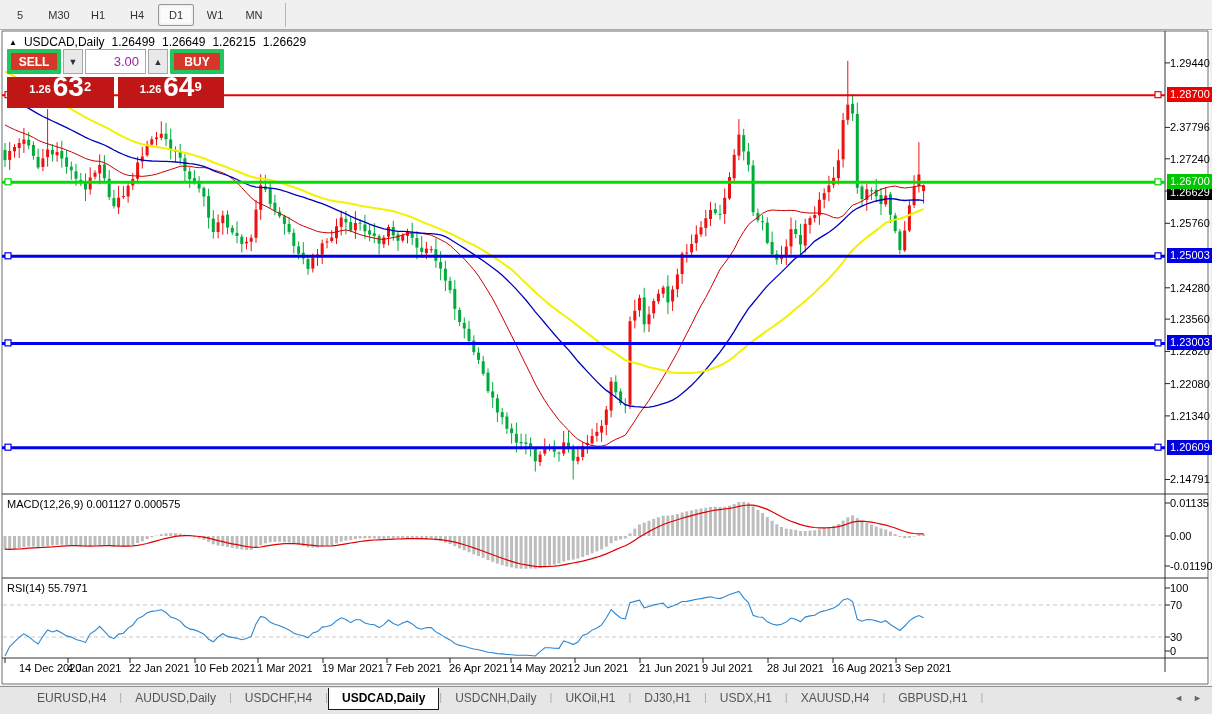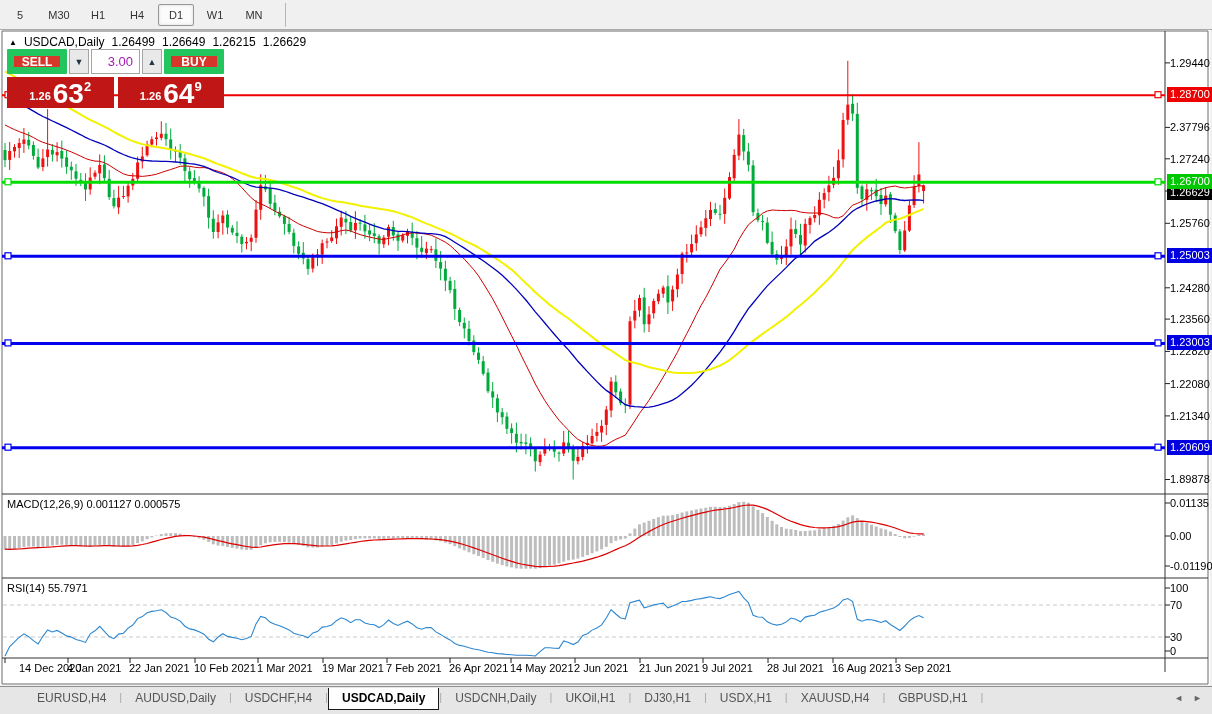--- a/index.html
+++ b/index.html
@@ -16,29 +16,29 @@
   
   #chart-window{position:absolute;left:0;top:30px;width:1210px;height:655px;background:#fff;z-index:1}
   #chart-svg{position:absolute;left:0;top:0;width:1212px;height:714px;z-index:3}
   
   #chart-title{position:absolute;left:9px;top:35px;z-index:5;display:flex;align-items:baseline;
                gap:7px;font-size:12px;color:#000;white-space:nowrap}
   #chart-title .tri{font-size:8px;position:relative;top:-1px}
   
   #trade-panel{position:absolute;left:7px;top:49px;width:217px;z-index:6}
   #tp-row1{display:flex;gap:2px;height:25px}
-  .tp-btn{background:#d5382b;border:7px solid #22c55e;color:#fff;font-size:12px;font-weight:bold;
+  .tp-btn{background:#d5382b;border:4px solid #22c55e;color:#fff;font-size:12px;font-weight:bold;
           display:flex;align-items:center;justify-content:center;flex:0 0 46px;border-radius:1px}
   .spin-btn{flex:0 0 18px;background:#e9e9e9;border:1px solid #a5a5a5;color:#234;
             display:flex;align-items:center;justify-content:center;font-size:9px}
   .vol-field{flex:1;border:1px solid #a5a5a5;background:#fff;font-size:13px;color:#a21caf;
              text-align:right;padding:0 6px 0 0;font-family:"Liberation Sans",sans-serif;min-width:0}
   #tp-row2{display:flex;gap:4px;margin-top:3px;height:31px}
   .px-box{flex:1;background:#c01616;display:flex;align-items:flex-end;justify-content:center;
-          padding-bottom:2px;color:#fff}
+          padding-bottom:9px;color:#fff}
   .px-small{font-size:11px;font-weight:bold;margin:0 2px 4px 0}
   .px-big{font-size:28px;font-weight:bold;line-height:24px}
   .px-sup{font-size:13px;font-weight:bold;align-self:flex-start;margin-top:2px}
   
   .ax-tick{position:absolute;left:4px;font-size:11px;color:#000;line-height:12px;white-space:nowrap}
   .ax-badge{position:absolute;left:1px;font-size:11px;color:#fff;line-height:13px;
             padding:1px 3px;white-space:nowrap}
   #price-axis,#macd-axis,#rsi-axis{position:absolute;left:1166px;top:0;width:46px;height:714px;z-index:5}
   .panel-label{position:absolute;font-size:11px;color:#000;z-index:5;white-space:nowrap}
   .date-label{position:absolute;top:662px;font-size:11px;color:#000;white-space:nowrap;z-index:5}
@@ -1166,21 +1166,21 @@
     <div class="ax-tick" style="top: 57px;">1.29440</div>
     <div class="ax-tick" style="top: 121px;">2.37796</div>
     <div class="ax-tick" style="top: 153px;">1.27240</div>
     <div class="ax-tick" style="top: 185px;">1.26500</div>
     <div class="ax-tick" style="top: 217px;">1.25760</div>
     <div class="ax-tick" style="top: 282px;">1.24280</div>
     <div class="ax-tick" style="top: 313px;">1.23560</div>
     <div class="ax-tick" style="top: 345px;">1.22820</div>
     <div class="ax-tick" style="top: 378px;">1.22080</div>
     <div class="ax-tick" style="top: 410px;">1.21340</div>
-    <div class="ax-tick" style="top: 473px;">1.89878</div>
+    <div class="ax-tick" style="top: 473px;">2.14791</div>
     <div class="ax-badge" style="top: 87px; background: rgb(238, 0, 0);">1.28700</div>
     <div class="ax-badge" style="top: 185px; background: rgb(0, 0, 0);">1.26629</div>
     <div class="ax-badge" style="top: 174px; background: rgb(0, 200, 0);">1.26700</div>
     <div class="ax-badge" style="top: 248px; background: rgb(0, 0, 224);">1.25003</div>
     <div class="ax-badge" style="top: 335px; background: rgb(0, 0, 224);">1.23003</div>
     <div class="ax-badge" style="top: 440px; background: rgb(0, 0, 224);">1.20609</div>
   </div>
 <div id="macd-axis">
     <div class="ax-tick" style="top: 497px;">0.01135</div>
     <div class="ax-tick" style="top: 530px;">0.00</div>

